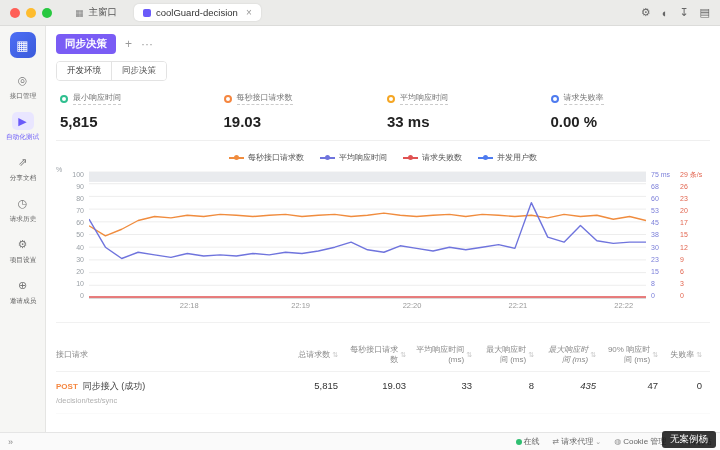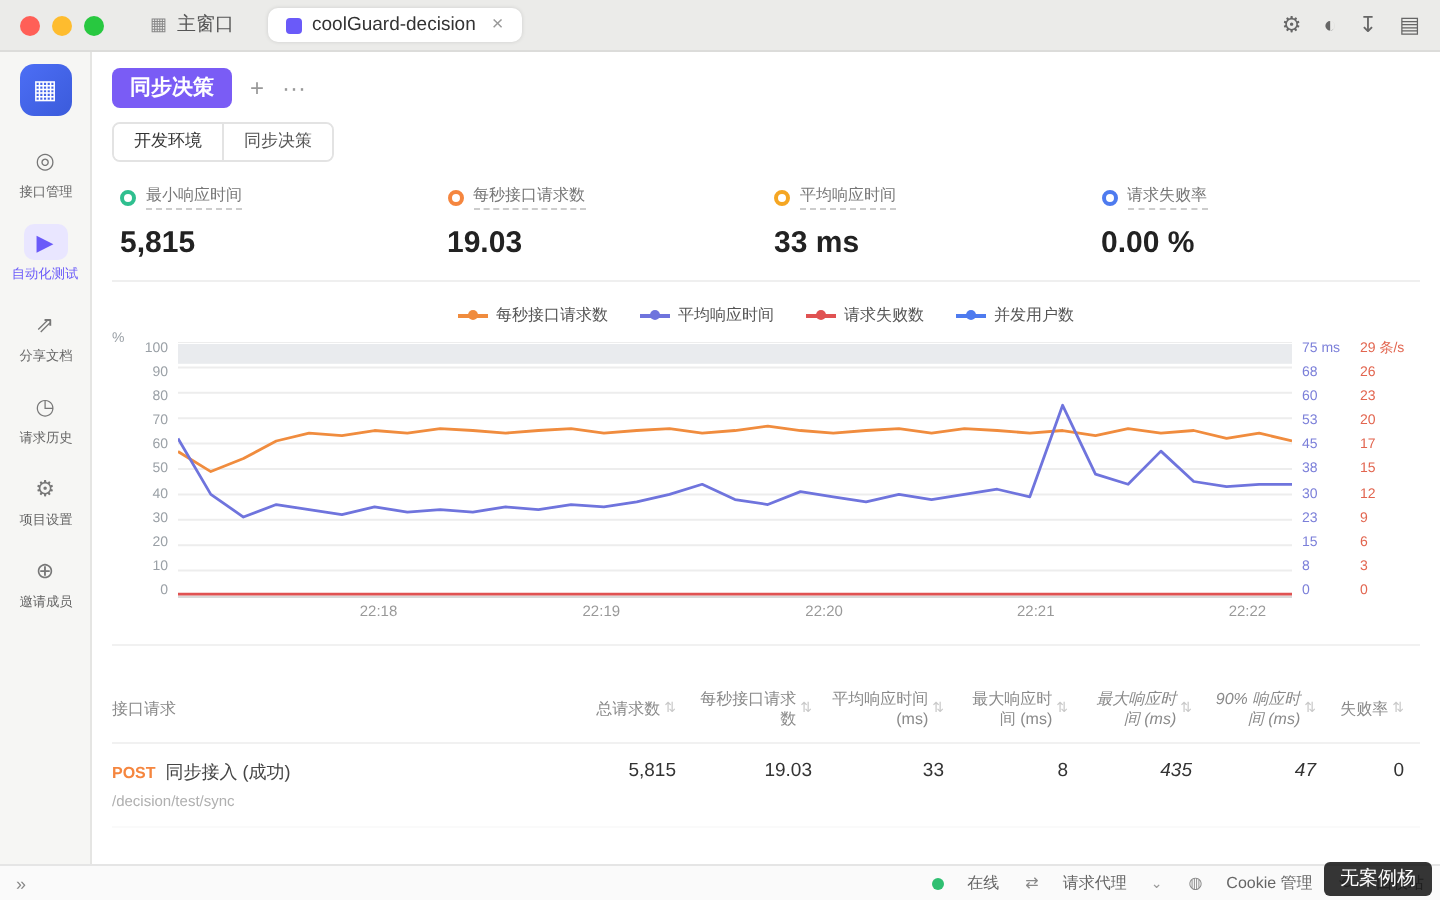--- a/index.html
+++ b/index.html
@@ -64,34 +64,34 @@
   .chart-area svg { display:block; width:100%; height:128px; border-bottom:1px solid #d9d9d9; }
   .x-labels { position:relative; height:13px; }
   .x-label { position:absolute; top:2px; transform:translateX(-50%); font-size:7.5px; color:#999; }
 
   
   .rtable { margin-top:10px; border-top:1px solid #f1f1f1; }
   .thead { display:flex; padding:7px 0 6px 0; color:#8a8a8a; font-size:8px; border-bottom:1px solid #f1f1f1; align-items:center;margin-top:15px; }
   .th { display:flex; align-items:center; gap:2px; line-height:1.25; padding-right:8px; }
   .th.num { justify-content:flex-end; text-align:right; }
   .sort { color:#c9c9c9; font-size:7px; }
-  .c0 { flex:1; } .c1 { width:64px; } .c2 { width:68px; } .c3 { width:66px; } .c4 { width:62px; } .c5 { width:62px;font-style:italic; } .c6 { width:62px;font-style:italic; } .c7 { width:44px; }
+  .c0 { flex:1; } .c1 { width:64px; } .c2 { width:68px; } .c3 { width:66px; } .c4 { width:62px; } .c5 { width:62px;font-style:italic; } .c6 { width:62px; } .c7 { width:44px; }
   .trow { display:flex; padding:8px 0; font-size:9.5px; color:#333; align-items:flex-start; border-bottom:1px solid #fafafa; }
   .td { padding-right:8px; }
   .td.num { text-align:right; }
   .api-top { display:flex; align-items:center; gap:5px; }
   .method { color:#f5863f; font-weight:bold; font-size:8px; }
   .api-name { font-size:9px; color:#444; }
   .api-path { font-size:7.5px; color:#b0b0b0; margin-top:3px; }
 
   
   .statusbar { height:18px; border-top:1px solid #e5e5e5; background:#fafafa; display:flex; align-items:center; padding:0 8px; font-size:8px; color:#666; }
   .expand { color:#888; font-size:9px; cursor:pointer; }
   .sb-right { margin-left:auto; display:flex; gap:13px; align-items:center; }
-  .status-item { display:flex; align-items:center; gap:12px; cursor:pointer; }
+  .status-item { display:flex; align-items:center; gap:2px; cursor:pointer; }
   .online-dot { width:6px; height:6px; border-radius:50%; background:#2fbf71; }
   .sb-glyph { font-size:8px; color:#888; }
   .caret { color:#999; font-size:7px; }
 
   .watermark { position:absolute; right:4px; bottom:2px; background:rgba(18,18,18,.85); color:#fff; font-size:9.5px; padding:2px 8px; border-radius:3px; z-index:10; }
 </style>
 </head>
 <body>
 
 <div class="titlebar">

